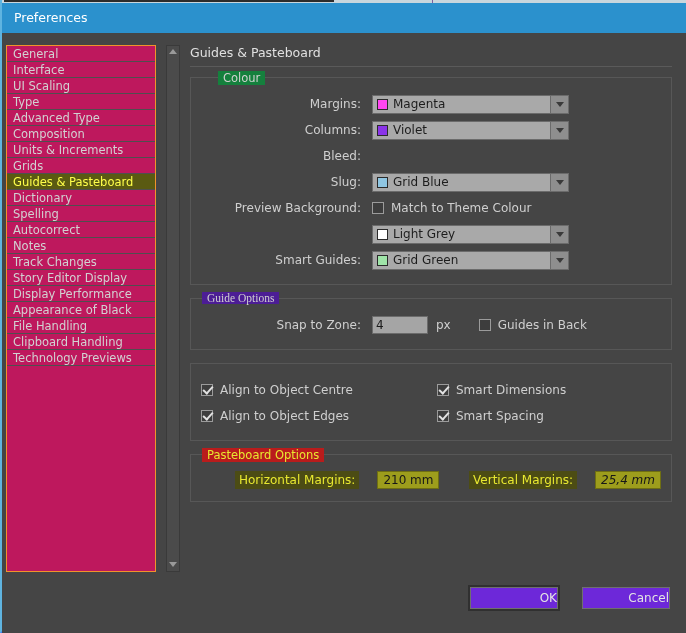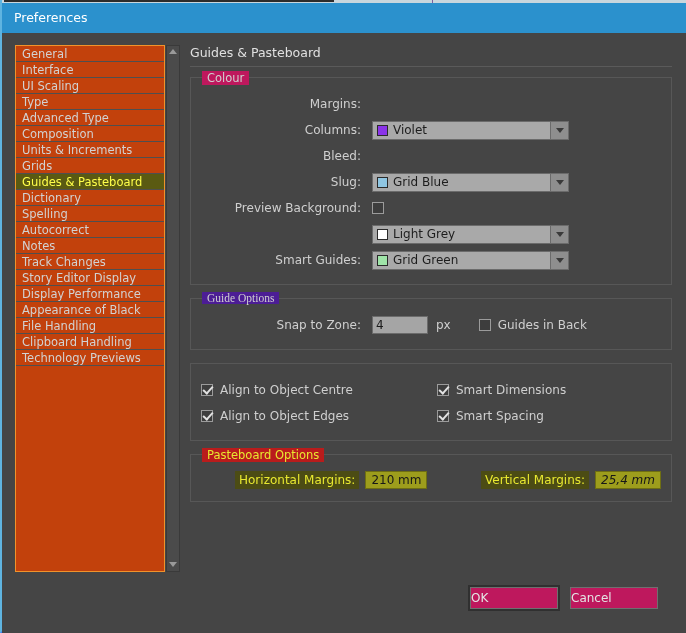--- a/index.html
+++ b/index.html
@@ -73,25 +73,25 @@
     position: absolute;
     top: 33px; left: 0;
     width: 686px;
     height: 600px;
     background: #454545;
   }
 
   
   .sidebar {
     position: absolute;
-    left: 13px;
+    left: 4px;
     top: 12px;
     width: 150px;
     height: 527px;
-    background: #c2410c;
+    background: #be185d;
     border: 1px solid #f0932b;
     box-sizing: border-box;
     overflow: hidden;
   }
   .side-item {
     height: 16px;
     line-height: 16px;
     padding-left: 6px;
     font-size: 11.5px;
     color: #d2d2d2;
@@ -289,20 +289,21 @@
     font-size: 12px;
     color: #cfcfcf;
   }
 
   
   .pb-row {
     display: flex;
     align-items: center;
     height: 22px;
     padding-left: 34px;
+    gap: 12px;
   }
   .hl-label {
     background: #4c4c14;
     color: #e8e830;
     font-size: 12px;
     padding: 2px 4px;
     white-space: nowrap;
   }
   .hl-field {
     background: #9d9d1c;
@@ -321,35 +322,35 @@
     position: absolute;
     left: 0;
     top: 545px;
     width: 686px;
     height: 40px;
   }
   .btn {
     position: absolute;
     width: 88px;
     height: 22px;
-    background: #be185d;
+    background: #6d28d9;
     border: 1px solid #6f6f6f;
     box-sizing: border-box;
     color: #e4e4e4;
     font-size: 12px;
-    text-align: left;
+    text-align: right;
     line-height: 20px;
   }
   .btn.ok {
     left: 468px;
     top: 9px;
     outline: 2px solid #303030;
   }
   .btn.cancel {
-    left: 568px;
+    left: 580px;
     top: 9px;
   }
 </style>
 </head>
 <body>
 
 <div id="window" style="background: rgb(69, 69, 69);">
 
   <div class="top-hairline">
     <div class="dark-seg"></div>
@@ -392,24 +393,31 @@
       <div class="sb-arrow down">
         <div class="tri"></div>
       </div>
     </div>
 
     <div class="panel">
 
       <div class="panel-title">Guides &amp; Pasteboard</div>
 
       <div class="group">
-        <div class="legend" style="background: #be185d;">Colour</div>
+        <div class="legend" style="background: #15803d; margin-left: 16px;">Colour</div>
 
         <div class="row">
           <div class="flabel">Margins:</div>
+          <div class="dropdown">
+            <div class="swatch" style="background: rgb(255, 69, 240);"></div>
+            <div class="dd-text">Magenta</div>
+            <div class="dd-btn">
+                <div class="caret"></div>
+              </div>
+          </div>
         </div>
 
         <div class="row">
           <div class="flabel">Columns:</div>
           <div class="dropdown">
             <div class="swatch" style="background: rgb(138, 52, 232);"></div>
             <div class="dd-text">Violet</div>
             <div class="dd-btn">
                 <div class="caret"></div>
               </div>
@@ -428,20 +436,21 @@
             <div class="dd-btn">
                 <div class="caret"></div>
               </div>
           </div>
         </div>
 
         <div class="row">
           <div class="flabel">Preview Background:</div>
           <div class="cbwrap">
             <div class="checkbox"></div>
+            <div class="cblabel">Match to Theme Colour</div>
           </div>
         </div>
 
         <div class="row">
           <div class="flabel"></div>
           <div class="dropdown">
             <div class="swatch" style="background: rgb(255, 255, 255);"></div>
             <div class="dd-text">Light Grey</div>
             <div class="dd-btn">
                 <div class="caret"></div>

